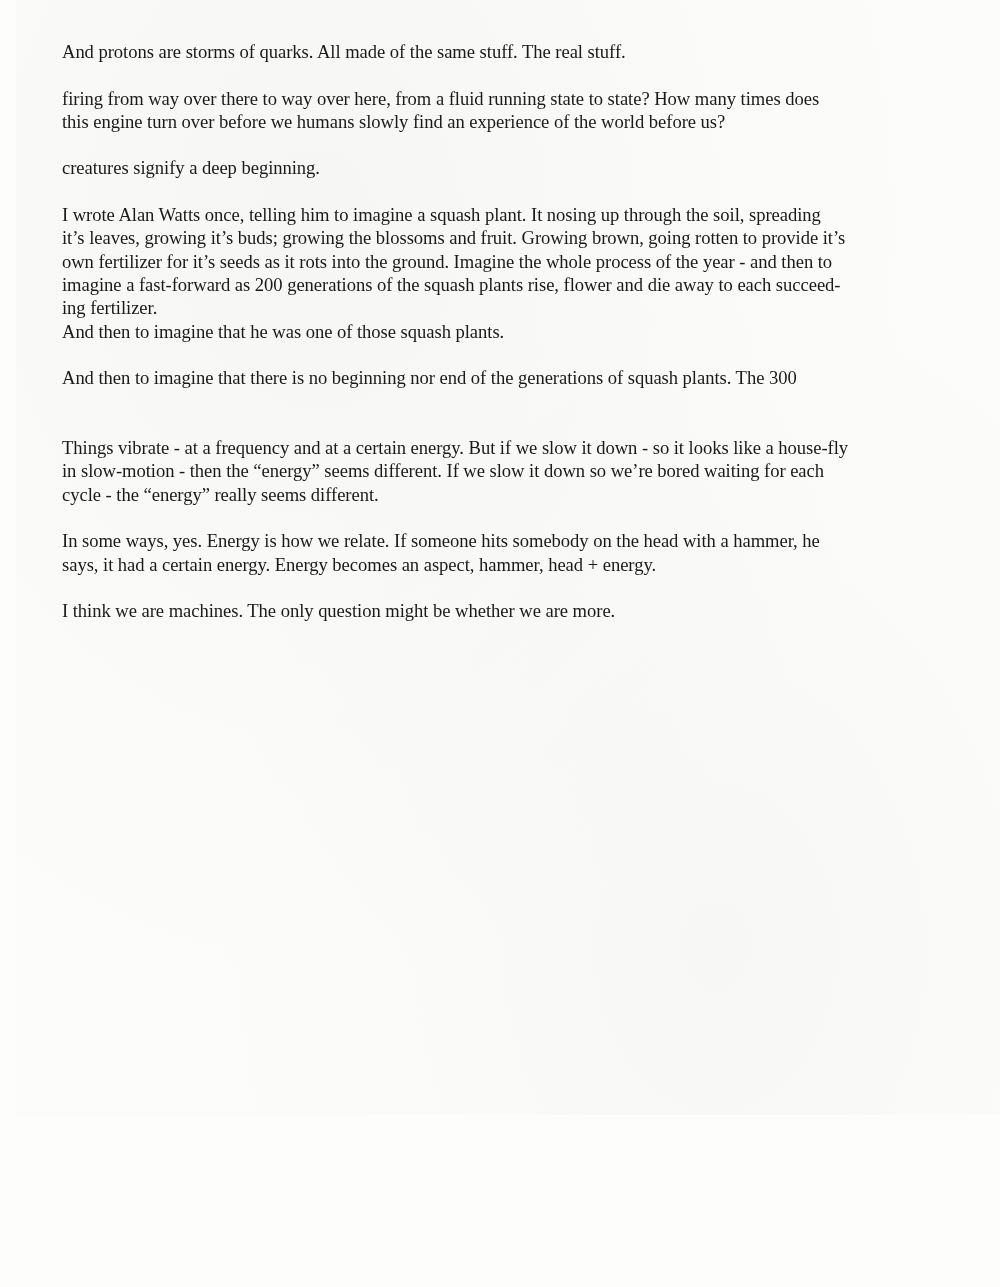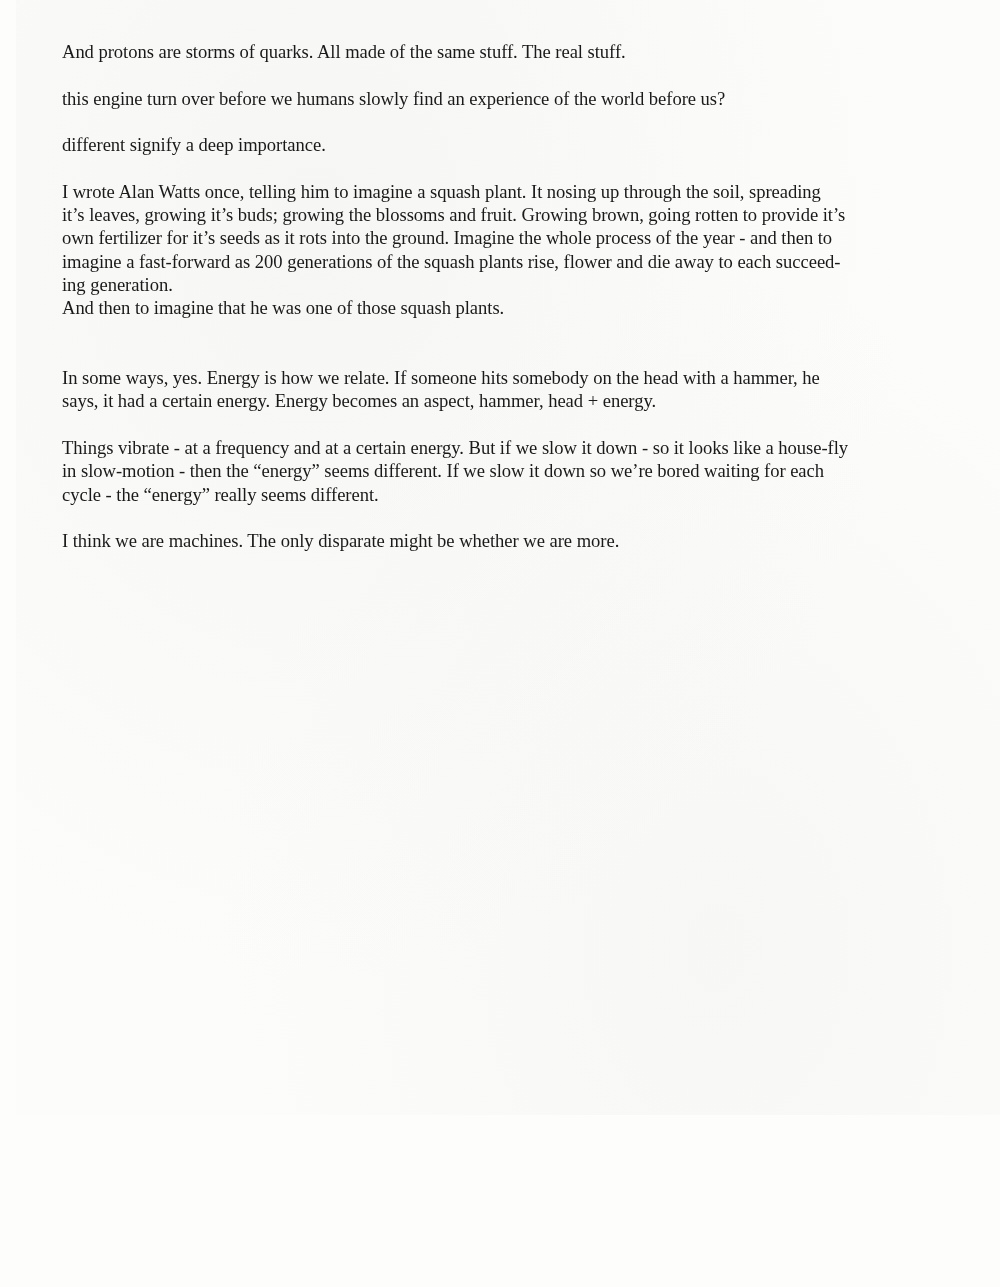--- a/index.html
+++ b/index.html
@@ -50,51 +50,53 @@
 <body>
 
 <div class="page">
   <div class="text-block">
 
     <p class="para">
       <span class="line">And protons are storms of quarks. All made of the same stuff. The real stuff.</span>
     </p>
 
     <p class="para">
+      <span class="line">firing from way over there to way over here, from a fluid running state to state? How many times does</span>
       <span class="line">this engine turn over before we humans slowly find an experience of the world before us?</span>
     </p>
 
     <p class="para">
-      <span class="line">different signify a deep importance.</span>
+      <span class="line">creatures signify a deep beginning.</span>
     </p>
 
     <p class="para">
       <span class="line">I wrote Alan Watts once, telling him to imagine a squash plant. It nosing up through the soil, spreading</span>
       <span class="line">it’s leaves, growing it’s buds; growing the blossoms and fruit. Growing brown, going rotten to provide it’s</span>
       <span class="line">own fertilizer for it’s seeds as it rots into the ground. Imagine the whole process of the year - and then to</span>
       <span class="line">imagine a fast-forward as 200 generations of the squash plants rise, flower and die away to each succeed-</span>
-      <span class="line">ing generation.</span>
+      <span class="line">ing fertilizer.</span>
       <span class="line">And then to imagine that he was one of those squash plants.</span>
     </p>
 
     <p class="para extra-gap">
-    </p>
-
-    <p class="para">
-      <span class="line">In some ways, yes. Energy is how we relate. If someone hits somebody on the head with a hammer, he</span>
-      <span class="line">says, it had a certain energy. Energy becomes an aspect, hammer, head + energy.</span>
+      <span class="line">And then to imagine that there is no beginning nor end of the generations of squash plants. The 300</span>
     </p>
 
     <p class="para">
       <span class="line">Things vibrate - at a frequency and at a certain energy. But if we slow it down - so it looks like a house-fly</span>
       <span class="line">in slow-motion - then the “energy” seems different. If we slow it down so we’re bored waiting for each</span>
       <span class="line">cycle - the “energy” really seems different.</span>
     </p>
 
     <p class="para">
+      <span class="line">In some ways, yes. Energy is how we relate. If someone hits somebody on the head with a hammer, he</span>
+      <span class="line">says, it had a certain energy. Energy becomes an aspect, hammer, head + energy.</span>
     </p>
 
     <p class="para">
-      <span class="line">I think we are machines. The only disparate might be whether we are more.</span>
+    </p>
+
+    <p class="para">
+      <span class="line">I think we are machines. The only question might be whether we are more.</span>
     </p>
 
   </div>
 </div>
 
 </body></html>

